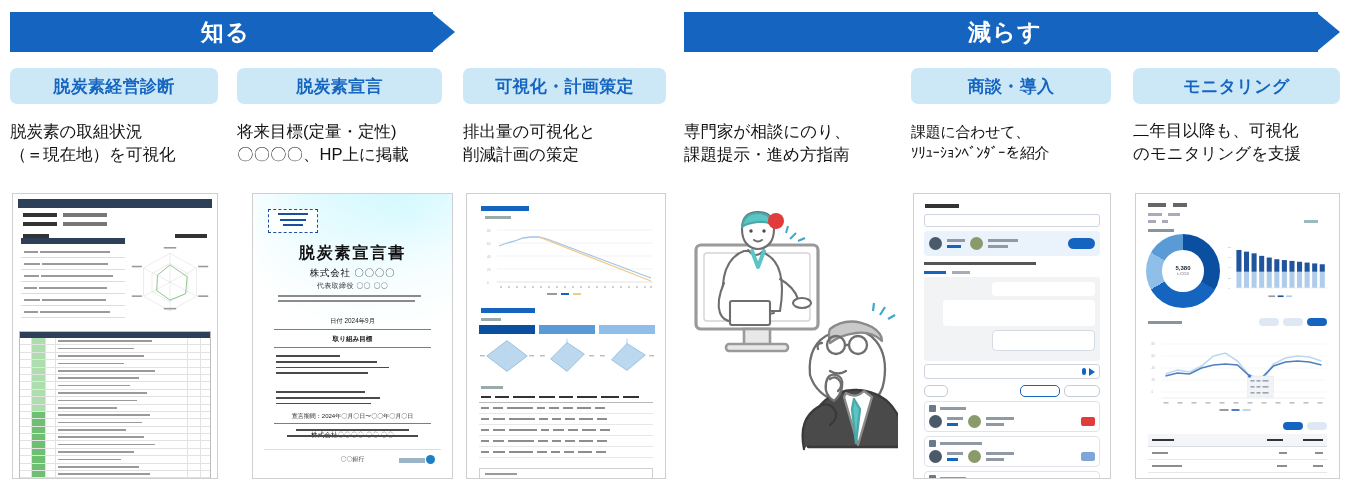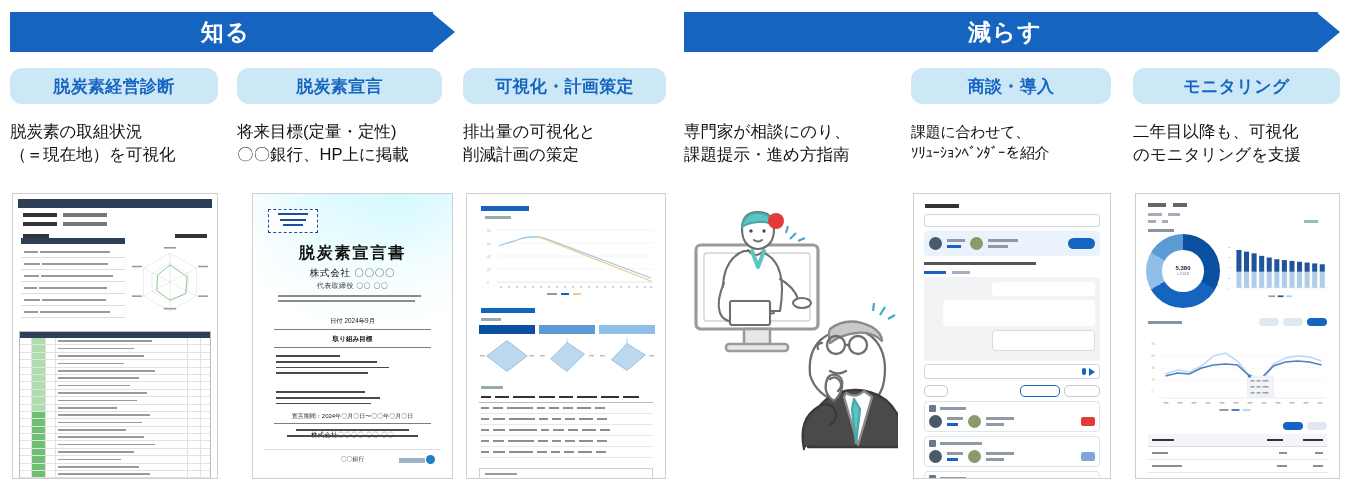--- a/index.html
+++ b/index.html
@@ -9,21 +9,21 @@
 
   
   .banner{position:absolute;height:40px;display:flex;align-items:center;justify-content:center;}
   .banner .lbl{position:relative;z-index:3;color:#ffffff;font-size:23px;font-weight:bold;
      letter-spacing:.06em;white-space:nowrap;transform:translateX(-7px);}
   .banner .body{position:absolute;left:0;top:0;bottom:0;right:22px;background:#1565C0;}
   .banner .tip{position:absolute;right:0;top:0;width:24px;height:40px;background:#1565C0;
      clip-path:polygon(0 0,100% 50%,0 100%);}
 
   
-  .pill{position:absolute;height:36px;background:#CCE8F7;border-radius:12px;
+  .pill{position:absolute;height:36px;background:#CCE8F7;border-radius:7px;
         display:flex;align-items:center;justify-content:center;}
   .pill span{color:#1565C0;font-size:17px;font-weight:bold;white-space:nowrap;letter-spacing:.02em;}
 
   
   .cap{position:absolute;color:#111;font-size:16.5px;line-height:1.42;white-space:pre-line;}
   .cap.sm{font-size:15px;letter-spacing:-0.02em;}
 
   
   .thumb{position:absolute;background:#fff;border:1px solid #cfcfcf;overflow:hidden;}
 
@@ -183,28 +183,28 @@
   <div class="pill" style="left:911px;top:68px;width:200px;">
     <span>商談・導入</span>
     </div>
   <div class="pill" style="left:1133px;top:68px;width:207px;">
     <span>モニタリング</span>
     </div>
 
   <div class="cap" style="left:10px;top:120px;width:225px;">脱炭素の取組状況
 （＝現在地）を可視化</div>
   <div class="cap" style="left:237px;top:120px;width:225px;">将来目標(定量・定性)
-〇〇銀行、HP上に掲載</div>
+〇〇〇〇、HP上に掲載</div>
   <div class="cap" style="left:463px;top:120px;width:215px;">排出量の可視化と
 削減計画の策定</div>
   <div class="cap" style="left:684px;top:120px;width:230px;">専門家が相談にのり、
 課題提示・進め方指南</div>
   <div class="cap sm" style="left:911px;top:121px;width:225px;">課題に合わせて、
 ｿﾘｭｰｼｮﾝﾍﾞﾝﾀﾞｰを紹介</div>
-  <div class="cap" style="left:1133px;top:120px;width:215px;">二年目以降も、可視化
+  <div class="cap" style="left:1133px;top:120px;width:215px;font-family:Liberation Mono, monospace;">二年目以降も、可視化
 のモニタリングを支援</div>
 
   <div class="thumb t1" style="left:12px;top:193px;width:204px;height:284px;">
     <div class="hdr"></div>
     <div class="kv">
         <div class="k"></div>
         <div class="v"></div>
       </div>
     <div class="kv">
         <div class="k"></div>

